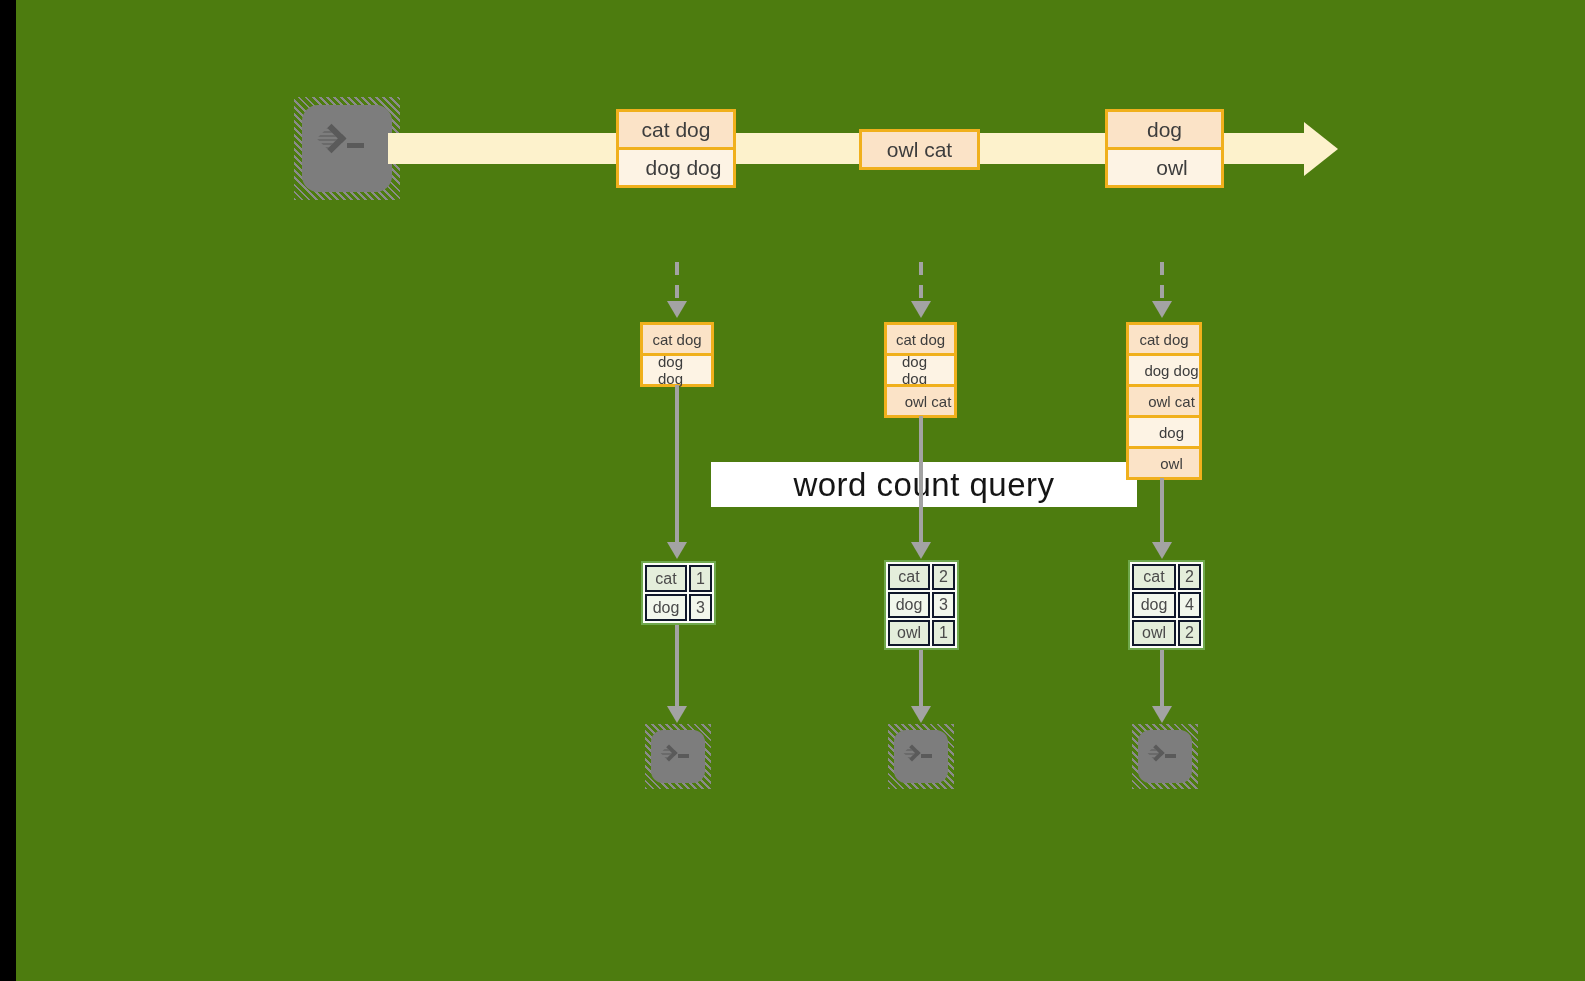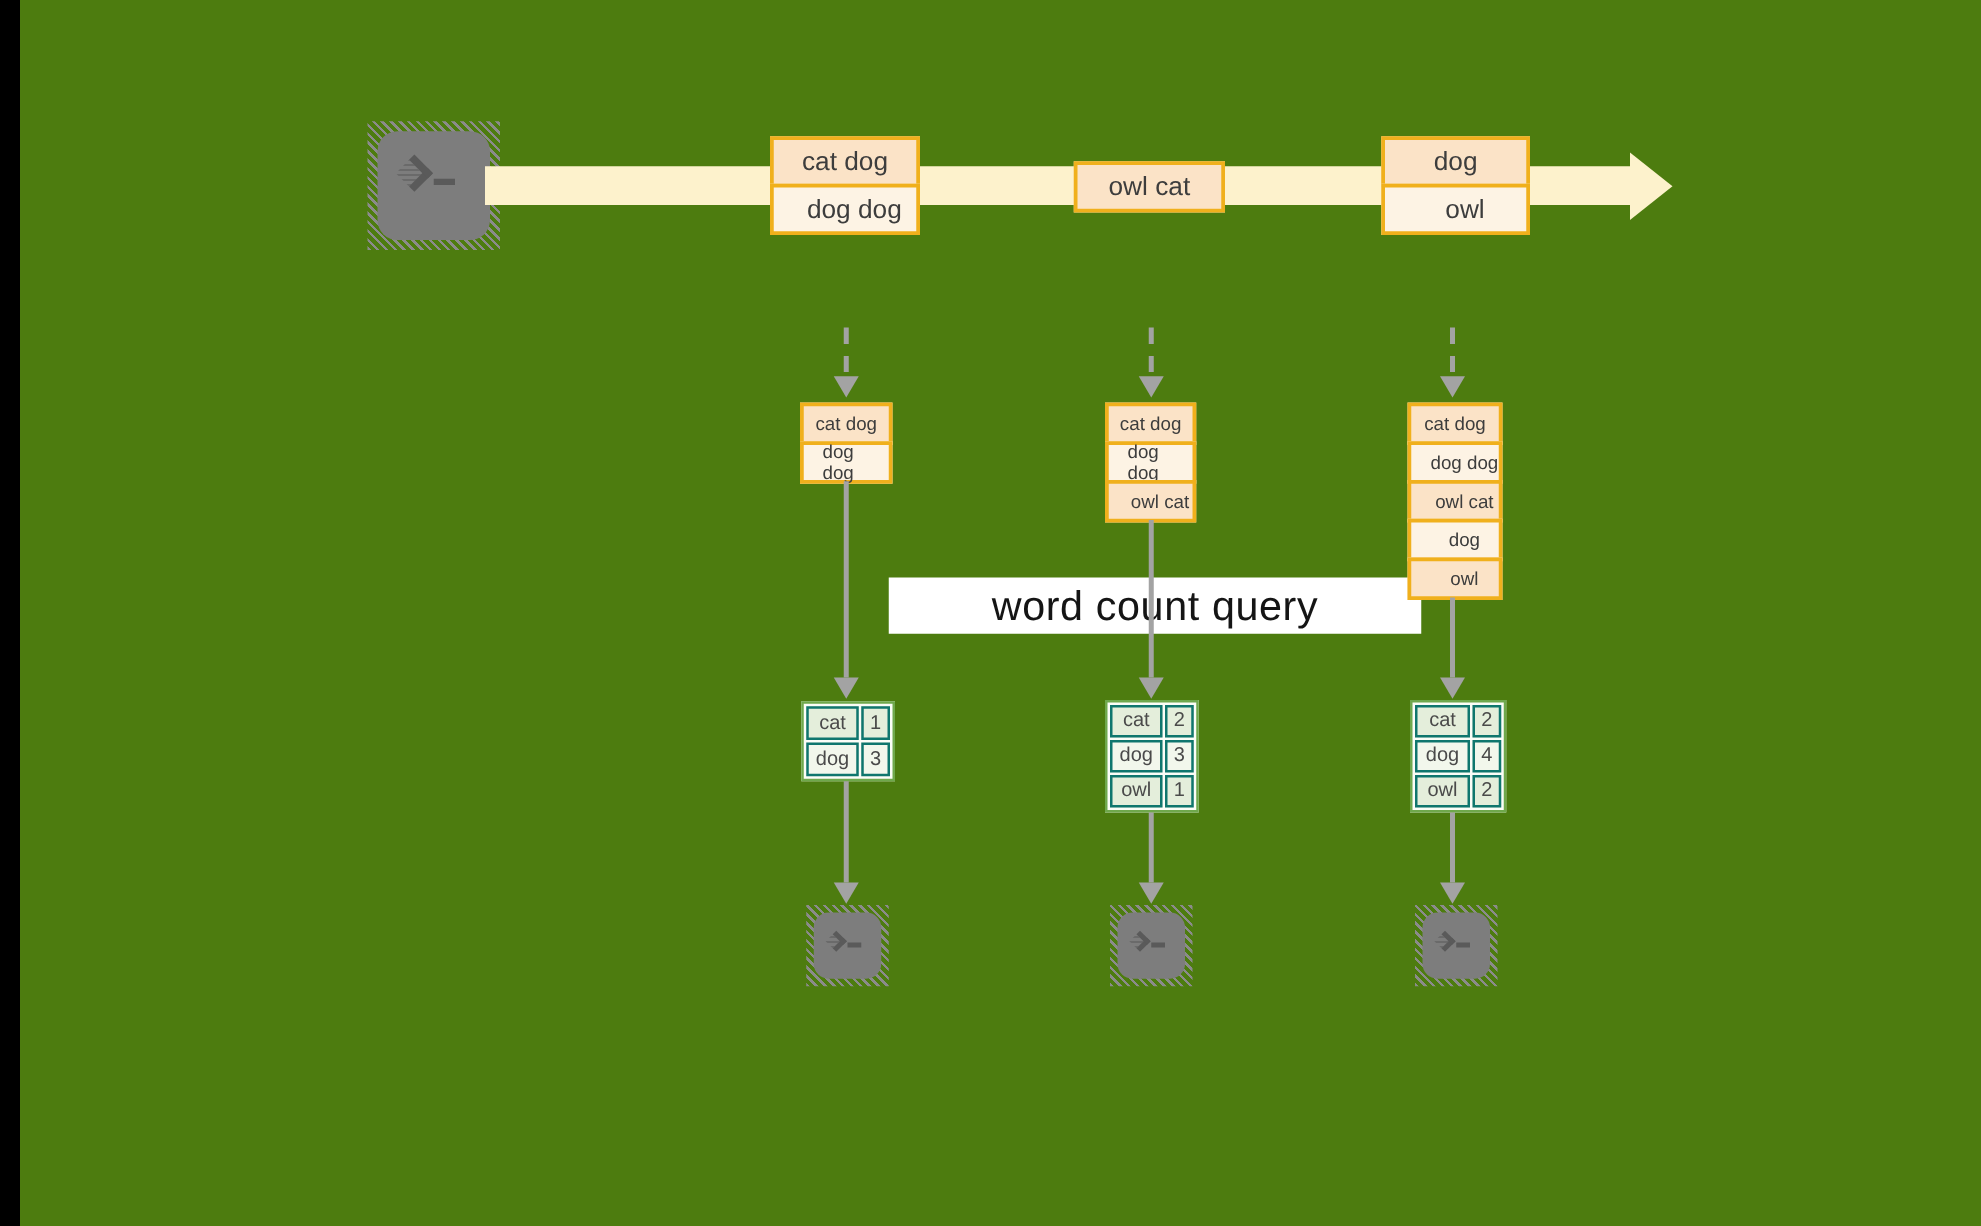--- a/index.html
+++ b/index.html
@@ -46,21 +46,21 @@
 
   
   .band{background:#ffffff;color:#151515;display:flex;align-items:center;justify-content:center;
         font-size:33px;z-index:2;letter-spacing:0.5px;}
   .obatch.batch-stack{z-index:3;}
 
   
   .gtable{z-index:2;box-sizing:border-box;border:2px solid #6fa84c;background:#fbfdf7;
           padding:2px;display:flex;flex-direction:column;gap:2px;}
   .grow{display:flex;gap:2px;}
-  .gcell{border:2px solid #0f766e;box-sizing:border-box;display:flex;align-items:center;justify-content:center;
+  .gcell{border:2px solid #0f172a;box-sizing:border-box;display:flex;align-items:center;justify-content:center;
          color:#4a4a4a;font-size:16px;}
   .gword{flex:1;}
   .gcount{width:23px;}
   .gt2 .gcell{height:27px;}
   .gt3 .gcell{height:26px;}
   .gfd{background:#e4eedb;}
   .gfl{background:#f2f7ec;}
 </style>
 </head>
 <body>

